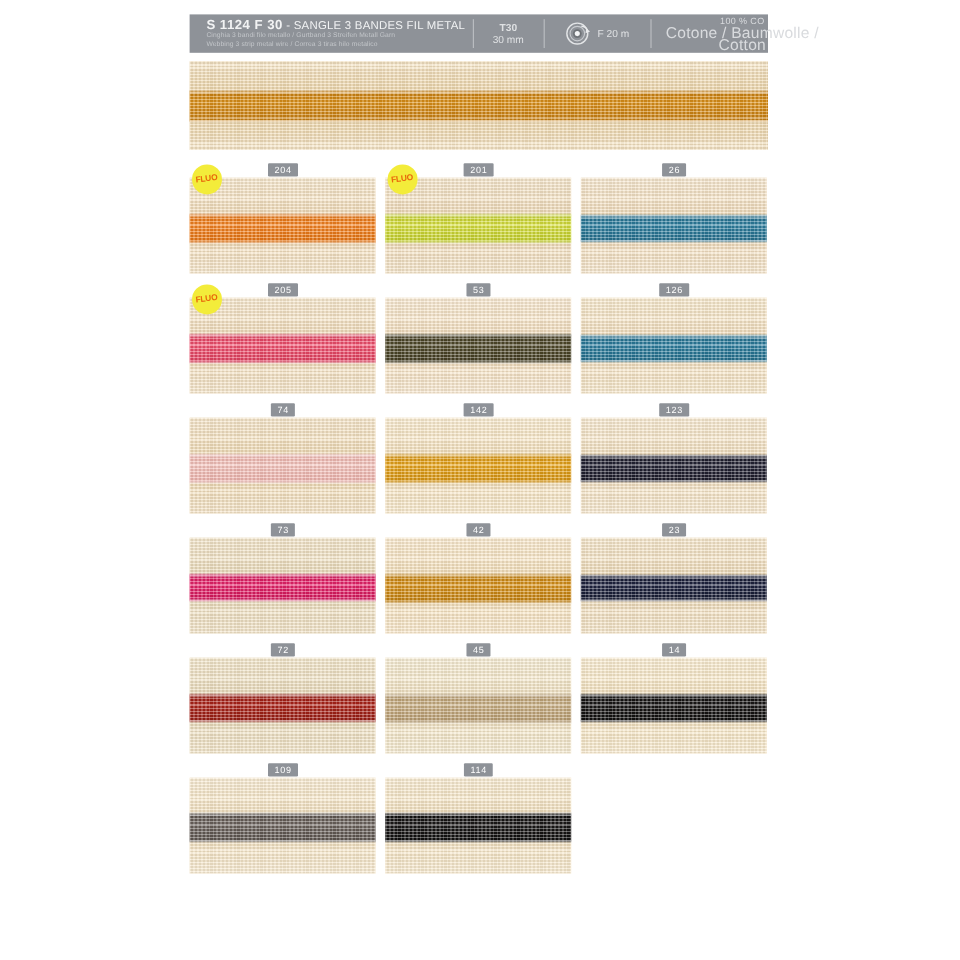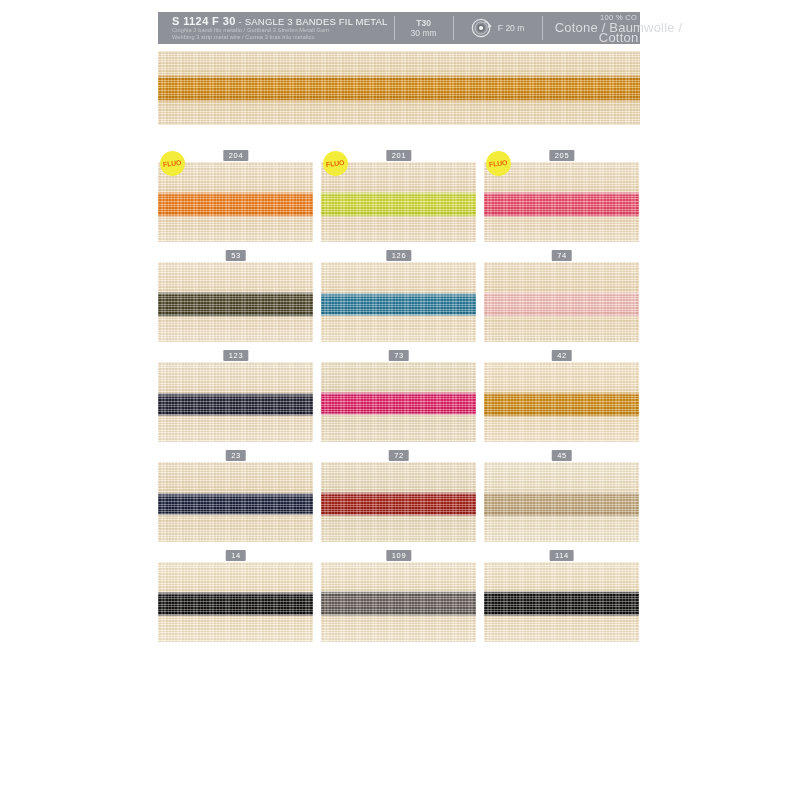--- a/index.html
+++ b/index.html
@@ -81,21 +81,21 @@
   .hero {
     position: relative;
     margin-top: 7px;
     width: 482px;
     height: 74px;
     overflow: hidden;
   }
 
   
   .grid {
-    margin-top: 25px;
+    margin-top: 11px;
     display: grid;
     grid-template-columns: repeat(3, 155px);
     column-gap: 8px;
     row-gap: 8px;
   }
   .cell { position: relative; width: 155px; height: 92px; }
 
   .code-label {
     position: absolute;
     top: 0;
@@ -239,20 +239,28 @@
         <div class="swatch" style="position: relative; overflow: hidden; background: linear-gradient(rgb(247, 231, 204) 0%, rgb(241, 220, 185) 37%, rgb(198, 209, 42) 39%, rgb(215, 224, 60) 48.8%, rgb(198, 209, 42) 67%, rgb(241, 220, 185) 69%, rgb(247, 231, 204) 100%);">
           <div class="weave"></div>
           <div class="band-edge-top" style="top: calc(39% - 1px);"></div>
           <div class="band-edge-bot" style="top: calc(67% - 1px);"></div>
         </div>
         <div class="fluo-badge">
           <span>FLUO</span>
         </div>
       </div>
       <div class="cell">
+        <div class="code-label">26</div>
+        <div class="swatch" style="position: relative; overflow: hidden; background: linear-gradient(rgb(248, 232, 207) 0%, rgb(242, 221, 187) 38%, rgb(38, 112, 142) 40%, rgb(45, 127, 160) 49.1%, rgb(38, 112, 142) 66%, rgb(242, 221, 187) 68%, rgb(248, 232, 207) 100%);">
+          <div class="weave"></div>
+          <div class="band-edge-top" style="top: calc(40% - 1px);"></div>
+          <div class="band-edge-bot" style="top: calc(66% - 1px);"></div>
+        </div>
+      </div>
+      <div class="cell">
         <div class="code-label">205</div>
         <div class="swatch" style="position: relative; overflow: hidden; background: linear-gradient(rgb(248, 232, 205) 0%, rgb(242, 221, 186) 37%, rgb(227, 63, 94) 39%, rgb(242, 80, 110) 48.8%, rgb(227, 63, 94) 67%, rgb(242, 221, 186) 69%, rgb(248, 232, 205) 100%);">
           <div class="weave"></div>
           <div class="band-edge-top" style="top: calc(39% - 1px);"></div>
           <div class="band-edge-bot" style="top: calc(67% - 1px);"></div>
         </div>
         <div class="fluo-badge">
           <span>FLUO</span>
         </div>
       </div>
@@ -274,20 +282,28 @@
       </div>
       <div class="cell">
         <div class="code-label">74</div>
         <div class="swatch" style="position: relative; overflow: hidden; background: linear-gradient(rgb(247, 230, 201) 0%, rgb(241, 220, 182) 37%, rgb(239, 180, 173) 39%, rgb(246, 195, 188) 48.8%, rgb(239, 180, 173) 67%, rgb(241, 220, 182) 69%, rgb(247, 230, 201) 100%);">
           <div class="weave"></div>
           <div class="band-edge-top" style="top: calc(39% - 1px);"></div>
           <div class="band-edge-bot" style="top: calc(67% - 1px);"></div>
         </div>
       </div>
       <div class="cell">
+        <div class="code-label">142</div>
+        <div class="swatch" style="position: relative; overflow: hidden; background: linear-gradient(rgb(251, 236, 208) 0%, rgb(245, 225, 188) 37%, rgb(217, 149, 15) 39%, rgb(232, 164, 26) 48.8%, rgb(217, 149, 15) 67%, rgb(245, 225, 188) 69%, rgb(251, 236, 208) 100%);">
+          <div class="weave"></div>
+          <div class="band-edge-top" style="top: calc(39% - 1px);"></div>
+          <div class="band-edge-bot" style="top: calc(67% - 1px);"></div>
+        </div>
+      </div>
+      <div class="cell">
         <div class="code-label">123</div>
         <div class="swatch" style="position: relative; overflow: hidden; background: linear-gradient(rgb(249, 234, 209) 0%, rgb(243, 224, 191) 38%, rgb(27, 26, 41) 40%, rgb(36, 35, 52) 49.1%, rgb(27, 26, 41) 66%, rgb(243, 224, 191) 68%, rgb(249, 234, 209) 100%);">
           <div class="weave"></div>
           <div class="band-edge-top" style="top: calc(40% - 1px);"></div>
           <div class="band-edge-bot" style="top: calc(66% - 1px);"></div>
         </div>
       </div>
       <div class="cell">
         <div class="code-label">73</div>
         <div class="swatch" style="position: relative; overflow: hidden; background: linear-gradient(rgb(244, 230, 202) 0%, rgb(236, 220, 186) 37%, rgb(214, 21, 90) 39%, rgb(232, 36, 106) 48.1%, rgb(214, 21, 90) 65%, rgb(236, 220, 186) 67%, rgb(244, 230, 202) 100%);">

